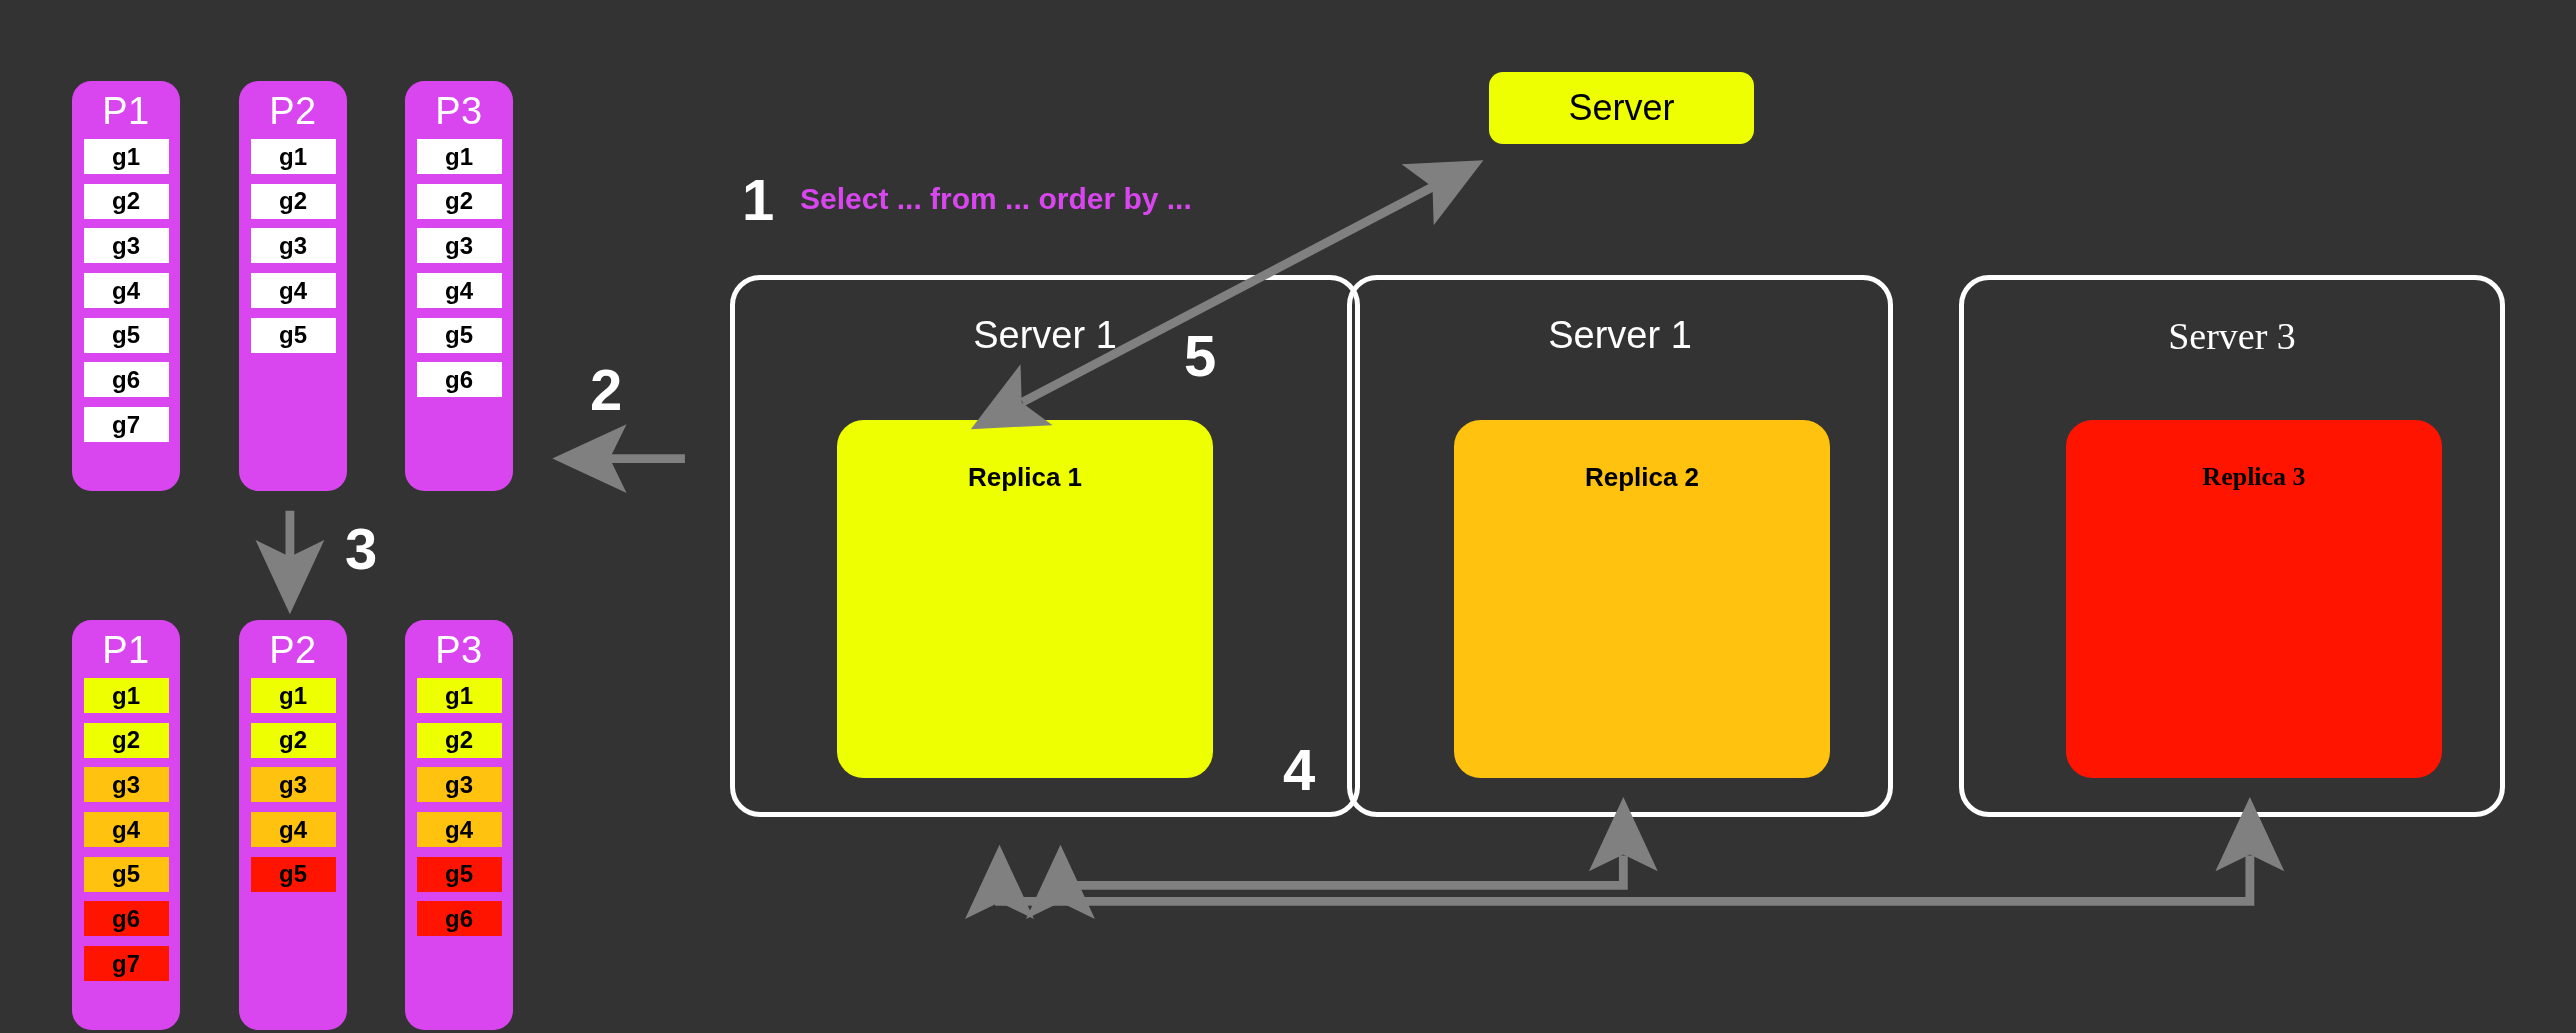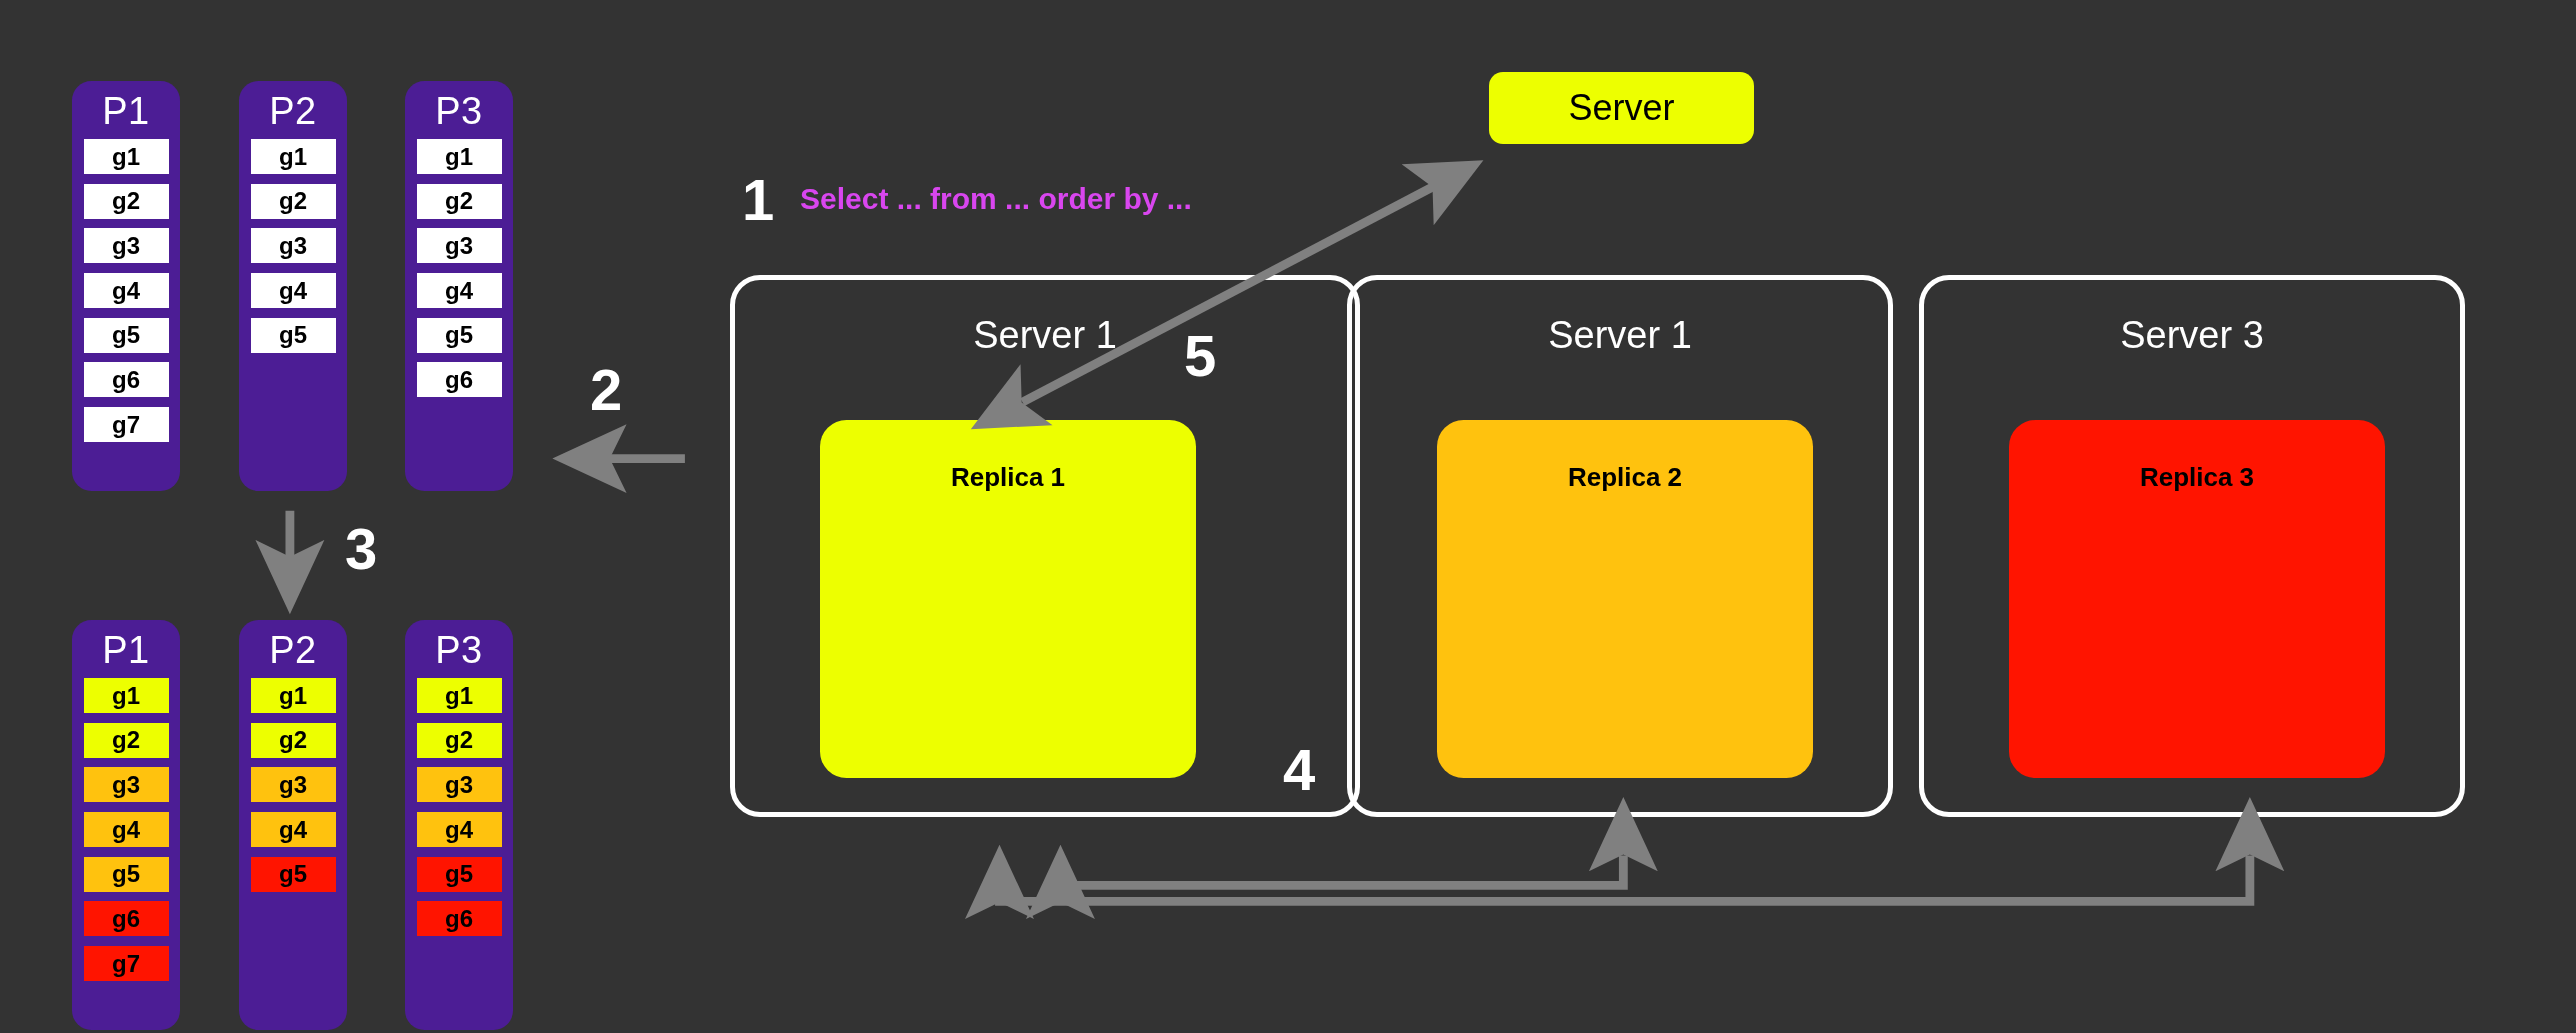--- a/index.html
+++ b/index.html
@@ -6,21 +6,21 @@
   body{
     width:2576px;height:1033px;position:relative;overflow:hidden;
     font-family:"Liberation Sans", sans-serif;
     background:#333333;
   }
   #stage{position:absolute;left:0;top:0;width:2576px;height:1033px;}
 
   
   .partition{
     position:absolute;
-    background:#4c1d95;
+    background:#d946ef;
     border-radius:19.4px;
     box-sizing:border-box;
   }
   .partition .ptitle{
     position:absolute;left:0;top:7px;width:100%;
     text-align:center;color:#ffffff;
     font-size:38px;font-weight:400;letter-spacing:0.4px;
     line-height:46px;
   }
   .cells{position:absolute;left:0;top:58px;width:100%;}
@@ -42,20 +42,21 @@
   .server .stitle{
     position:absolute;left:0;top:34px;width:100%;
     text-align:center;color:#ffffff;
     font-size:38px;font-weight:400;
   }
   .replica{
     position:absolute;
     border-radius:26.5px;
     display:block;
     box-sizing:border-box;
+    margin-left:17px;
   }
   .replica .rlabel{
     position:absolute;left:0;top:42px;width:100%;
     text-align:center;color:#000000;
     font-size:26px;font-weight:bold;
   }
 
   
   #client-box{
     position:absolute;
@@ -175,21 +176,21 @@
     </div>
   </div>
 
   <div class="server" style="left:1347px;top:275px;width:546px;height:542px;">
     <div class="stitle">Server 1</div>
     <div class="replica" style="left:85px;top:140px;width:376px;height:358px;background:#ffc20e;">
       <div class="rlabel">Replica 2</div>
     </div>
   </div>
 
-  <div class="server" style="left:1919px;top:275px;width:546px;height:542px;">
+  <div class="server" style="left:1959px;top:275px;width:546px;height:542px;font-family:Liberation Serif, serif;">
     <div class="stitle">Server 3</div>
     <div class="replica" style="left:85px;top:140px;width:376px;height:358px;background:#ff1400;padding-left:38px;">
       <div class="rlabel">Replica 3</div>
     </div>
   </div>
 
   <svg id="arrows" viewBox="0 0 2915 1169">
     <defs>
       <marker id="ah-end" markerWidth="9" markerHeight="9" refX="7.2" refY="4.5" orient="auto" markerUnits="strokeWidth">
         <path d="M0,0.6 L8.4,4.5 L0,8.4 L1.9,4.5 Z" fill="#808080"></path>

